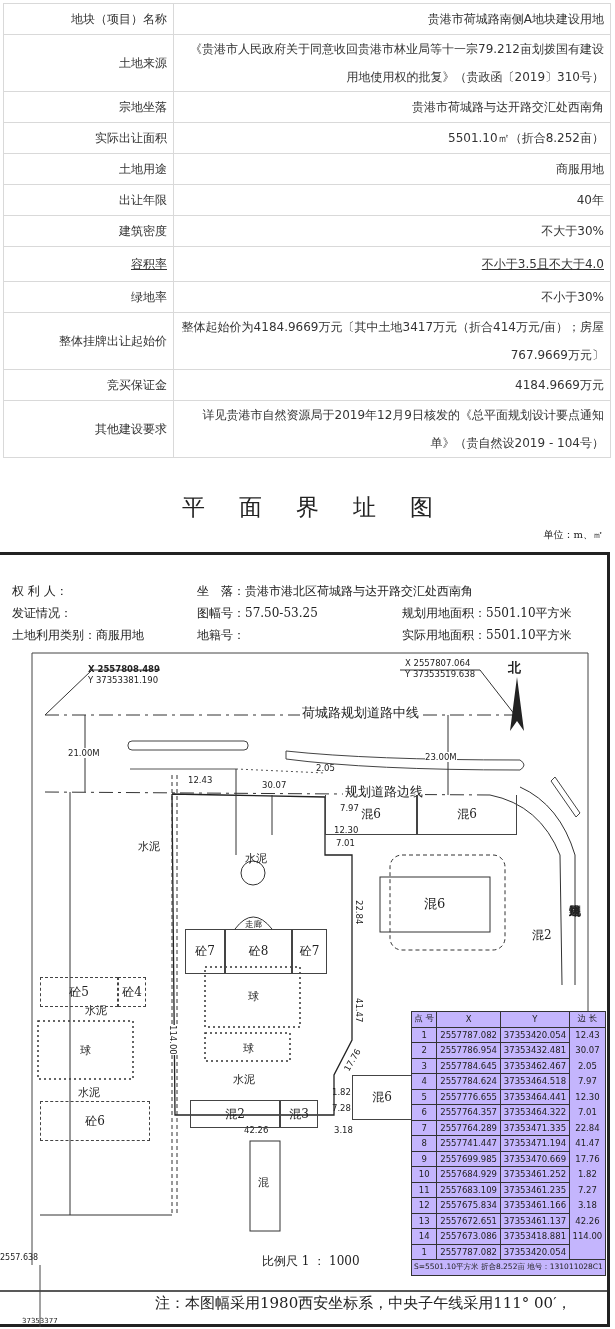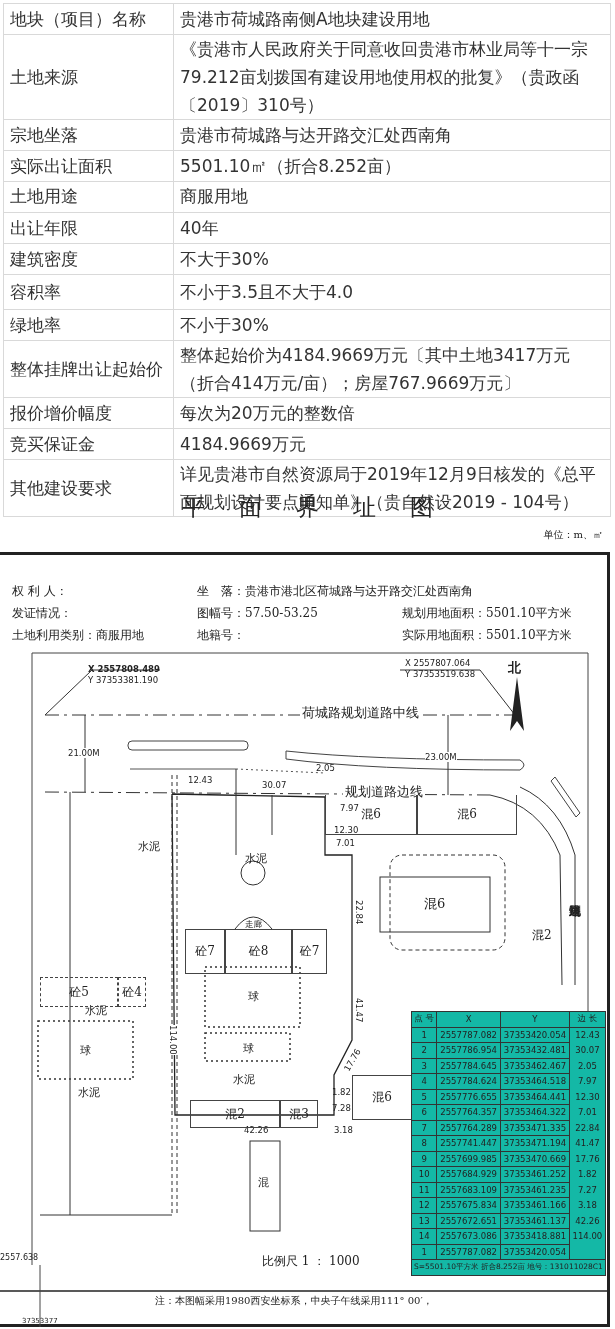--- a/index.html
+++ b/index.html
@@ -1,31 +1,31 @@
 <!DOCTYPE html>
 <html><head>
 <meta charset="utf-8">
 <style>
   html,body{margin:0;padding:0;background:#fff;}
   body{width:615px;height:1329px;overflow:hidden;position:relative;font-family:"DejaVu Sans","Liberation Sans",sans-serif;color:#333;}
   
-  .info{position:absolute;left:3px;top:3px;width:608px;border-collapse:collapse;font-size:17px;}
+  .info{position:absolute;left:3px;top:3px;width:608px;border-collapse:collapse;font-size:12px;text-align:right;}
   .info td{border:1px solid #d9d9d9;padding:0 6px;vertical-align:middle;line-height:26px;}
   .info td.k{width:157px;}
   .info td.v{line-height:28px;}
   
   .plan{position:absolute;left:0;top:490px;width:615px;height:839px;font-family:"DejaVu Serif","Liberation Serif",serif;color:#222;}
   .plan-title{position:absolute;left:0;width:615px;top:2px;text-align:center;font-size:23px;letter-spacing:34px;padding-left:34px;box-sizing:border-box;}
   .unit{position:absolute;right:12px;top:38px;font-size:10px;}
   .frame{position:absolute;left:0;top:62px;width:610px;height:775px;border:3px solid #222;border-left:none;box-sizing:border-box;}
   .hdr{position:absolute;font-size:12px;white-space:nowrap;}
-  .note{position:absolute;font-size:10px;white-space:nowrap;}
+  .note{position:absolute;font-size:15px;white-space:nowrap;}
   .lbl{position:absolute;font-size:11px;white-space:nowrap;}
   .sm{position:absolute;font-size:8.5px;font-family:"DejaVu Sans",sans-serif;white-space:nowrap;}
-  .coord-table{position:absolute;left:411px;top:521px;border-collapse:collapse;font-size:8.5px;font-family:"DejaVu Sans",sans-serif;background:#14b8a6;}
+  .coord-table{position:absolute;left:411px;top:521px;border-collapse:collapse;font-size:8.5px;font-family:"DejaVu Sans",sans-serif;background:#c4b5fd;}
   .coord-table td{border:1px solid #333;padding:0 2px;height:14.5px;text-align:center;white-space:nowrap;}
   .coord-table .foot td{font-size:7.5px;text-align:left;}
   .bld{position:absolute;border:1px solid #444;box-sizing:border-box;display:flex;align-items:center;justify-content:center;font-size:12px;}
   .dash{border-style:dashed;}
   .north{position:absolute;}
 </style>
 </head>
 <body>
 
 <table class="info">
@@ -51,35 +51,31 @@
         <td class="v">商服用地</td>
       </tr>
       <tr style="height: 31px;">
         <td class="k">出让年限</td>
         <td class="v">40年</td>
       </tr>
       <tr style="height: 31px;">
         <td class="k">建筑密度</td>
         <td class="v">不大于30%</td>
       </tr>
-      <tr style="height: 35px;">
+      <tr style="height: 35px; text-decoration: underline;">
         <td class="k">容积率</td>
         <td class="v">不小于3.5且不大于4.0</td>
       </tr>
       <tr style="height: 31px;">
         <td class="k">绿地率</td>
         <td class="v">不小于30%</td>
       </tr>
       <tr style="height: 54px;">
         <td class="k">整体挂牌出让起始价</td>
         <td class="v">整体起始价为4184.9669万元〔其中土地3417万元（折合414万元/亩）；房屋767.9669万元〕</td>
-      </tr>
-      <tr style="height: 31px;">
-        <td class="k">报价增价幅度</td>
-        <td class="v">每次为20万元的整数倍</td>
       </tr>
       <tr style="height: 31px;">
         <td class="k">竞买保证金</td>
         <td class="v">4184.9669万元</td>
       </tr>
       <tr style="height: 54px;">
         <td class="k">其他建设要求</td>
         <td class="v">详见贵港市自然资源局于2019年12月9日核发的《总平面规划设计要点通知单》（贵自然设2019 - 104号）</td>
       </tr>
     </tbody>
@@ -191,20 +187,21 @@
 
     <div class="bld" style="left:185px;top:374px;width:40px;height:45px;">砼7</div>
     <div class="bld" style="left:225px;top:374px;width:67px;height:45px;">砼8</div>
     <div class="bld" style="left:292px;top:374px;width:35px;height:45px;">砼7</div>
     <div class="lbl" style="left:248px;top:434px;">球</div>
     <div class="lbl" style="left:243px;top:486px;">球</div>
     <div class="lbl" style="left:80px;top:488px;">球</div>
 
     <div class="bld dash" style="left:40px;top:422px;width:78px;height:30px;">砼5</div>
     <div class="bld dash" style="left:118px;top:422px;width:28px;height:30px;">砼4</div>
+    <div class="bld dash" style="left:40px;top:546px;width:110px;height:40px;">砼6</div>
 
     <div class="bld" style="left:190px;top:545px;width:90px;height:28px;">混2</div>
     <div class="bld" style="left:280px;top:545px;width:38px;height:28px;">混3</div>
     <div class="bld" style="left:352px;top:520px;width:60px;height:45px;">混6</div>
     <div class="bld" style="left:325px;top:240px;width:92px;height:40px;border-top:none;">混6</div>
     <div class="bld" style="left:417px;top:240px;width:100px;height:40px;border-top:none;">混6</div>
     <div class="lbl" style="left:424px;top:340px;font-size:13px;">混6</div>
     <div class="lbl" style="left:532px;top:372px;font-size:12px;">混2</div>
     <div class="lbl" style="left:258px;top:620px;">混</div>
 

